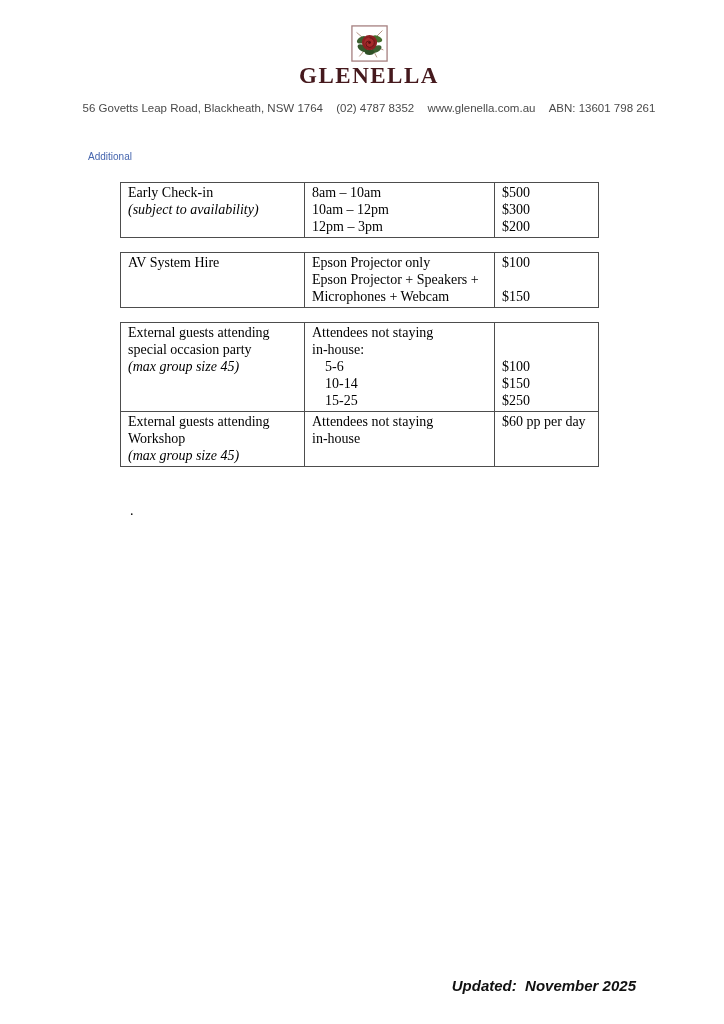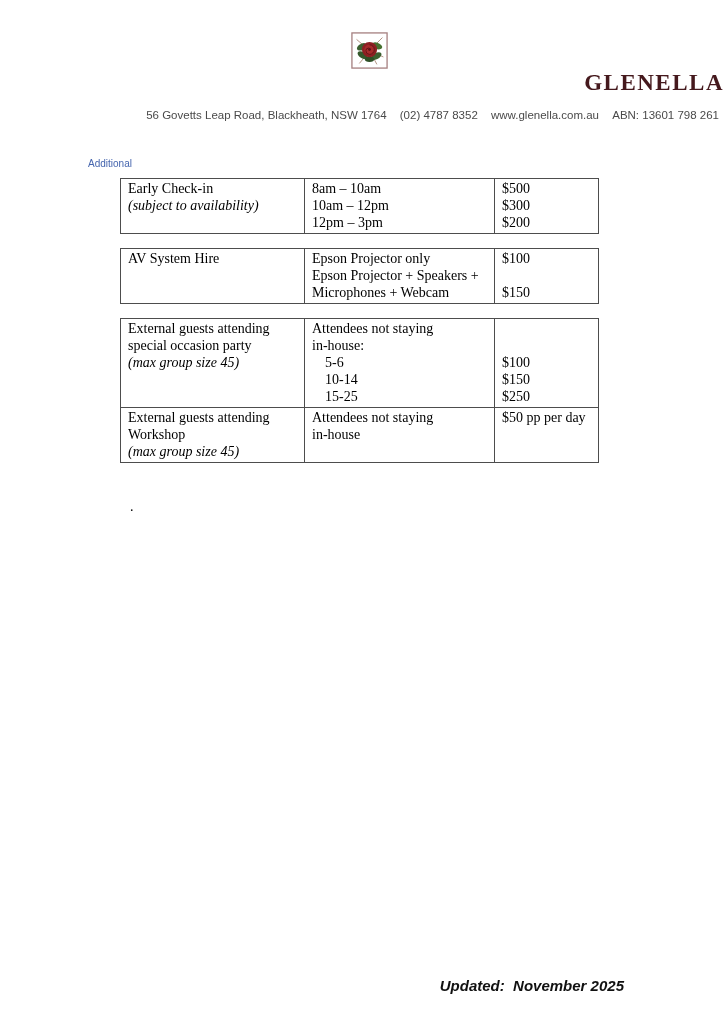--- a/index.html
+++ b/index.html
@@ -9,21 +9,21 @@
     width: 724px;
     height: 1024px;
     margin: 0 auto;
     background: #ffffff;
     font-family: "Liberation Serif", serif;
     color: #000000;
     overflow: hidden;
   }
 
   
-  .header { text-align: right; padding-top: 32px; padding-left: 14px; }
+  .header { text-align: center; padding-top: 25px; padding-left: 14px; }
   .logo { width: 37px; height: 37px; display: block; margin: 0 auto; }
   .brand {
     margin-top: 1px;
     font-family: "Liberation Serif", serif;
     font-weight: bold;
     font-size: 23px;
     letter-spacing: 1.5px;
     color: #45191d;
   }
   .contact {
@@ -38,21 +38,21 @@
   
   .section-title {
     margin: 37px 0 0 88px;
     font-family: "Liberation Sans", sans-serif;
     font-weight: normal;
     font-size: 10px;
     color: #4565ae;
   }
 
   
-  .tables { margin: 9px 0 0 120px; width: 478px; }
+  .tables { margin: 20px 0 0 120px; width: 478px; }
   table.ptable {
     border-collapse: collapse;
     table-layout: fixed;
     width: 478px;
     margin-bottom: 14px;
   }
   table.ptable td {
     border: 1px solid #4d4d4d;
     vertical-align: top;
     padding: 1px 6px 2px 7px;
@@ -66,21 +66,21 @@
 
   
   .footnote-dot {
     margin: 37px 0 0 130px;
     font-size: 14px;
     line-height: 14px;
   }
   .updated-note {
     position: absolute;
     top: 977px;
-    right: 100px;
+    right: 88px;
     font-family: "Liberation Sans", sans-serif;
     font-style: italic;
     font-weight: 600;
     font-size: 15px;
     color: #111111;
     white-space: pre;
   }
 </style>
 </head>
 <body>
@@ -198,21 +198,21 @@
         <td>
           <div class="ln">External guests attending</div>
           <div class="ln">Workshop</div>
           <div class="ln it">(max group size 45)</div>
         </td>
         <td>
           <div class="ln">Attendees not staying</div>
           <div class="ln">in-house</div>
         </td>
         <td class="vmid">
-          <div class="ln">$50 pp per day</div>
+          <div class="ln">$60 pp per day</div>
         </td>
       </tr>
     </tbody>
       </table>
 
   </div>
 
   <div class="footnote-dot">.</div>
 
   <div class="updated-note">Updated:  November 2025</div>

